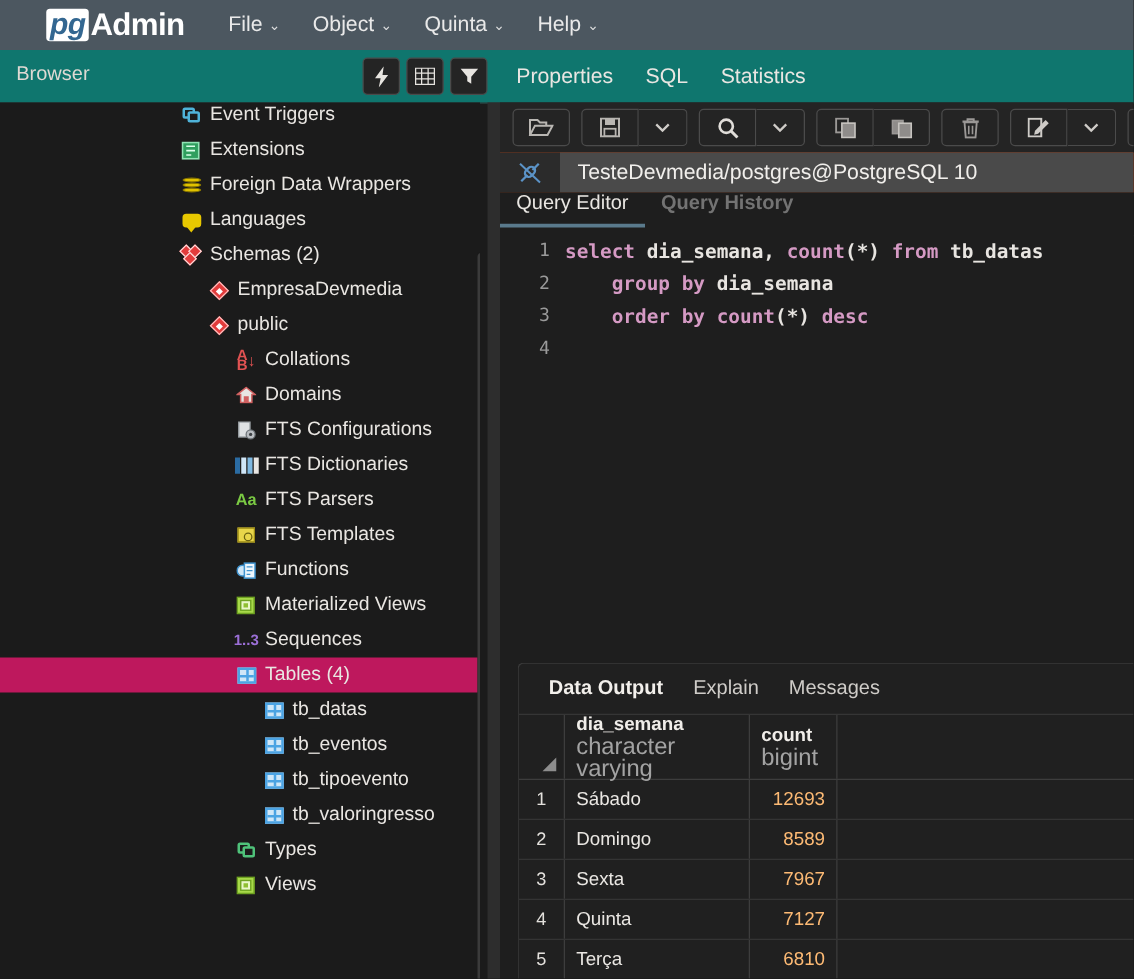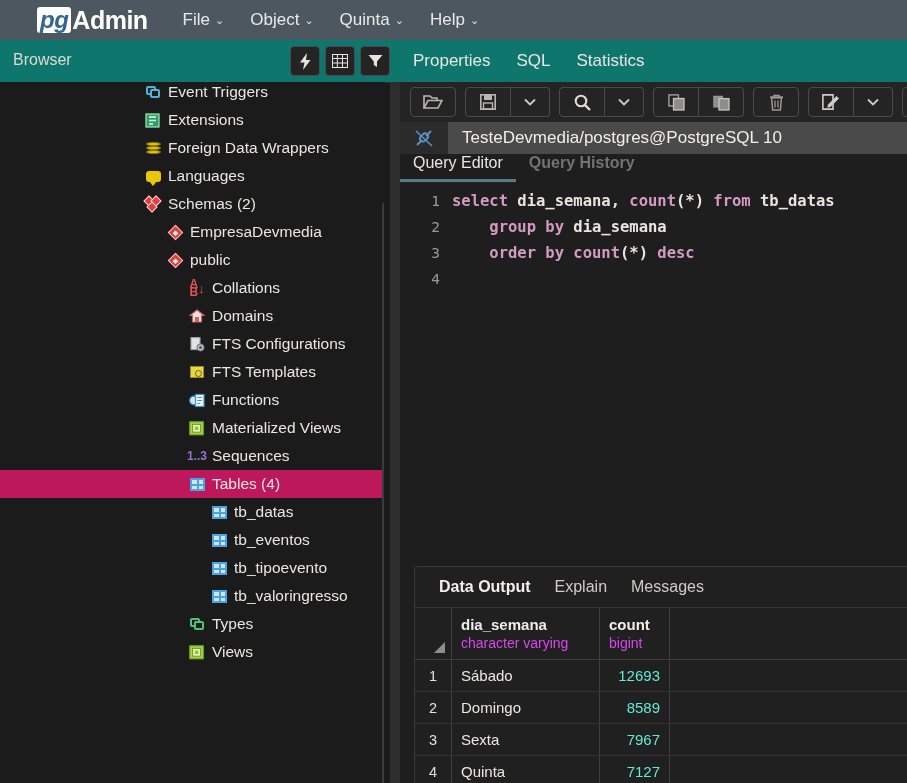--- a/index.html
+++ b/index.html
@@ -247,21 +247,20 @@
   }
 
   
   .dout {
     position: absolute; left: 14px; top: 448px; right: 0; bottom: 0;
     background: #202020;
     border-top: 1px solid #3a3a3a;
     border-left: 1px solid #3a3a3a;
     border-top-left-radius: 5px;
     overflow: hidden;
-    margin-top: 36px;
   }
   .dout-tabs {
     height: 40px; display: flex; align-items: center; padding-left: 12px;
     border-bottom: 1px solid #353535;
   }
   .dout-tab {
     font-size: 16px; color: #cfccc8; padding: 0 12px; cursor: default;
   }
   .dout-tab.active { font-weight: bold; color: #f2efeb; }
 
@@ -278,21 +277,21 @@
     position: absolute; right: 6px; bottom: 6px;
     width: 0; height: 0;
     border-left: 11px solid transparent;
     border-bottom: 11px solid #8d8d8d;
   }
   .gh-cell {
     box-sizing: border-box; border-right: 1px solid #3d3d3d;
     padding: 5px 9px; display: flex; flex-direction: column; justify-content: center;
   }
   .gh-cell .cname { font-size: 15px; font-weight: bold; color: #f0ede9; line-height: 19px; }
-  .gh-cell .ctype { font-size: 14px; color: #d946ef; line-height: 18px; }
+  .gh-cell .ctype { font-size: 19px; color: #a3a3a3; line-height: 18px; }
   .gh-cell.w1 { width: 148px; }
   .gh-cell.w2 { width: 70px; }
   .gh-filler { flex: 1; }
 
   .grow {
     display: flex; height: 31px; align-items: stretch;
     border-bottom: 1px solid #343434;
   }
   .grow .rn {
     width: 37px; box-sizing: border-box; border-right: 1px solid #3d3d3d;
@@ -300,21 +299,21 @@
     font-size: 14.5px; color: #e4e1dd;
   }
   .grow .c1 {
     width: 148px; box-sizing: border-box; border-right: 1px solid #3d3d3d;
     display: flex; align-items: center; padding-left: 9px;
     font-size: 15px; color: #eae7e3;
   }
   .grow .c2 {
     width: 70px; box-sizing: border-box; border-right: 1px solid #3d3d3d;
     display: flex; align-items: center; justify-content: flex-end; padding-right: 9px;
-    font-size: 15px; color: #5eead4;
+    font-size: 15px; color: #fdba74;
   }
   .grow .cf { flex: 1; }
 </style>
 </head>
 <body>
 
 <div id="app">
 
   <div class="menubar">
     <div class="brand">
@@ -457,20 +456,39 @@
         <div class="node">
           <span style="display: inline-block; flex: 0 0 152px;"></span>
           <span class="ic">
             <svg width="15" height="15" viewBox="0 0 15 15">
               <rect x="1" y="0.6" width="9" height="12" fill="#dfe2e4" stroke="#9aa0a4" stroke-width="1.1"></rect>
               <circle cx="10.5" cy="10.5" r="3.6" fill="#b9bdc1" stroke="#6d7378" stroke-width="1"></circle>
               <circle cx="10.5" cy="10.5" r="1.3" fill="#3c4044"></circle>
             </svg>
           </span>
           <span class="lbl">FTS Configurations</span>
+        </div>
+        <div class="node">
+          <span style="display: inline-block; flex: 0 0 152px;"></span>
+          <span class="ic">
+            <span class="ic-books">
+              <i style="background:#2b6ca3"></i>
+              <i style="background:#cfe6f7"></i>
+              <i style="background:#7fb8e0"></i>
+              <i style="background:#e8e6e3"></i>
+            </span>
+          </span>
+          <span class="lbl">FTS Dictionaries</span>
+        </div>
+        <div class="node">
+          <span style="display: inline-block; flex: 0 0 152px;"></span>
+          <span class="ic">
+            <span class="ic-text" style="color:#7ac943;font-size:13px;">Aa</span>
+          </span>
+          <span class="lbl">FTS Parsers</span>
         </div>
         <div class="node">
           <span style="display: inline-block; flex: 0 0 152px;"></span>
           <span class="ic">
             <span class="ic-yellowsq"></span>
           </span>
           <span class="lbl">FTS Templates</span>
         </div>
         <div class="node">
           <span style="display: inline-block; flex: 0 0 152px;"></span>

